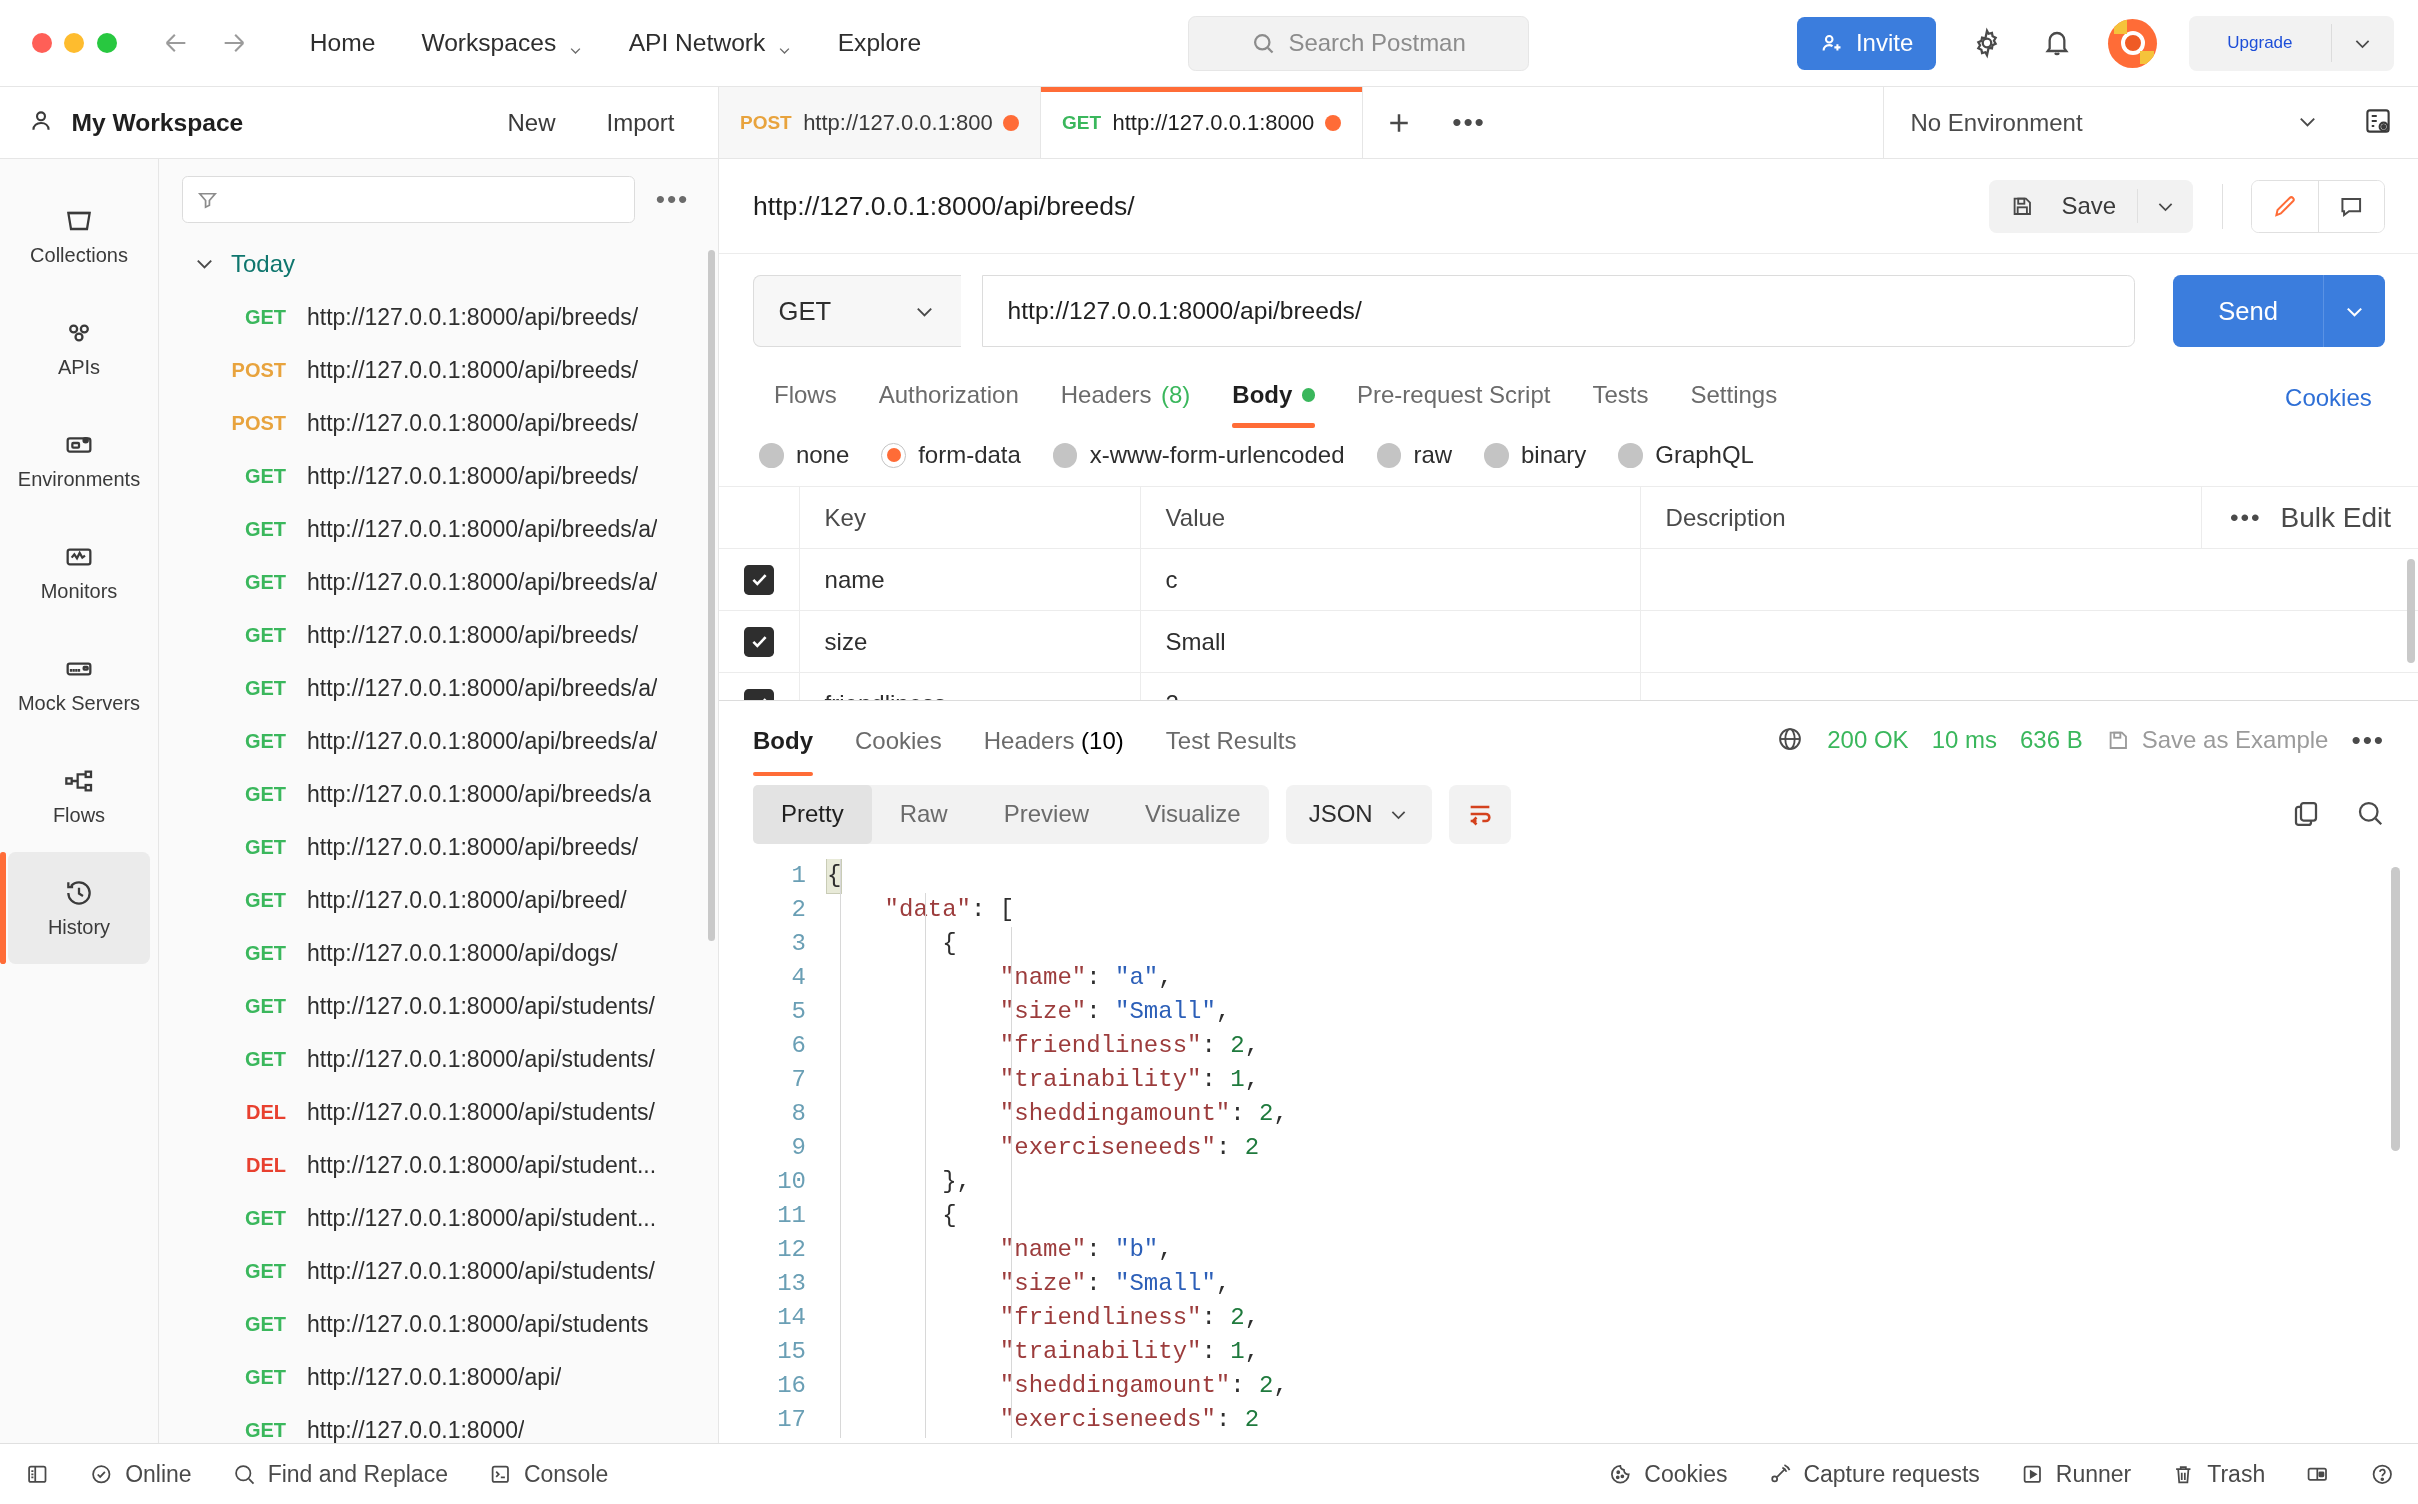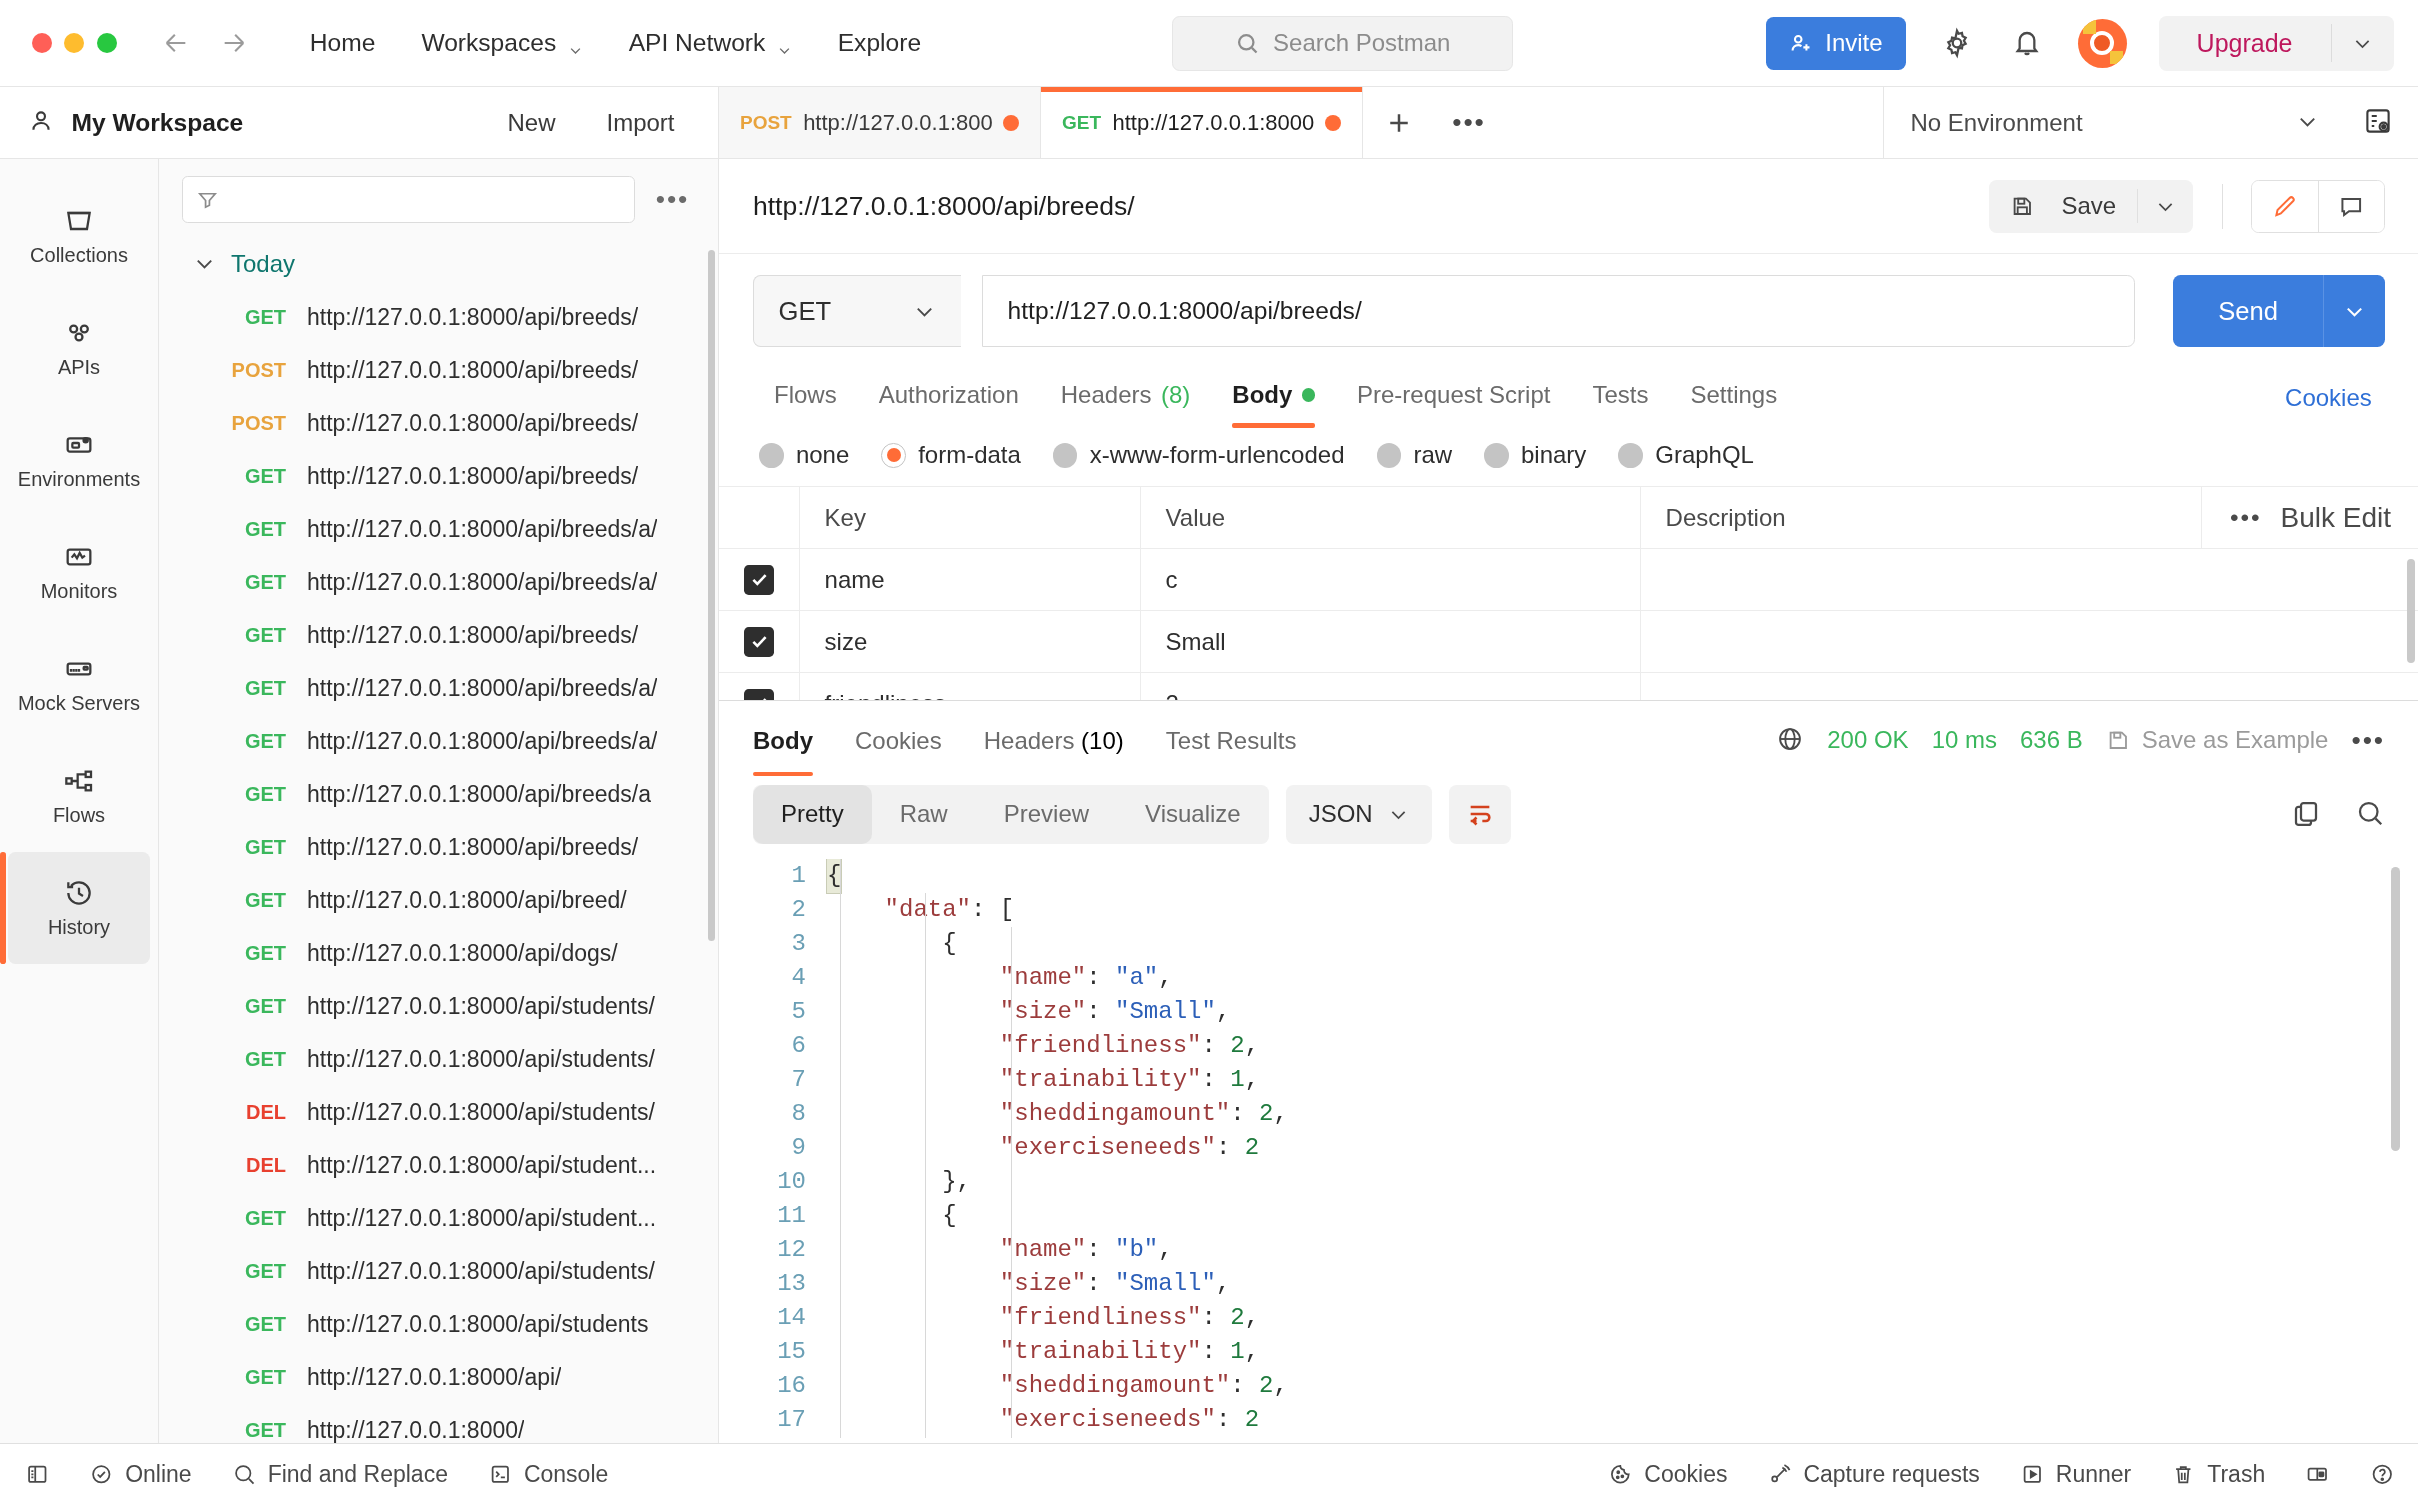--- a/index.html
+++ b/index.html
@@ -61,21 +61,21 @@
     width: 49px; height: 49px; border-radius: 50%;
     background: #ff6c37; position: relative; overflow: hidden;
     display: flex; align-items: center; justify-content: center;
   }
   .avatar .inner { width: 24.6px; height: 24.6px; border-radius: 50%; background: #ef5b25; border: 4.7px solid #fff; }
   .avatar .sq1 { position: absolute; width: 13.2px; height: 13.2px; background: #f5c33b; top: 1.9px; left: 5.7px; }
   .avatar .sq2 { position: absolute; width: 13.2px; height: 13.2px; background: #f5c33b; bottom: 3.8px; right: 3.8px; }
   .upgrade {
     display: flex; align-items: center; background: #f2f2f2; border-radius: 7.6px; height: 55px;
   }
-  .upgrade .lbl { font-size: 25px; color: #be185d; padding: 0 38px; }
+  .upgrade .lbl { font-size: 17px; color: #1d4ed8; padding: 0 38px; }
   .upgrade .div { width: 0.9px; height: 38px; background: #dcdcdc; }
   .upgrade .cv { padding: 0 21px; display: flex; align-items: center; }
   .upgrade .cv svg { width: 21px; height: 21px; stroke: #4a4a4a; fill: none; stroke-width: 2; }
 
   
   .wsrow { height: 72px; flex: 0 0 72px; display: flex; border-bottom: 0.9px solid #e6e6e6; background: #fff; }
   .ws-left {
     width: 719px; display: flex; align-items: center; padding: 0 26.5px; gap: 17px;
     border-right: 0.9px solid #e6e6e6;
   }
@@ -257,21 +257,21 @@
   .rsptab .cnt { color: #000000; }
   .respmeta { margin-left: auto; display: flex; align-items: center; gap: 23px; }
   .globe svg { width: 28px; height: 28px; stroke: #4a4a4a; fill: none; stroke-width: 1.6; }
   .mstat { font-size: 24px; color: #3ab75c; }
   .sae { display: flex; align-items: center; gap: 11.4px; color: #9b9b9b; font-size: 24px; cursor: pointer; }
   .sae svg { width: 24.6px; height: 24.6px; stroke: #9b9b9b; fill: none; stroke-width: 1.8; }
   .resp-dots { font-size: 26.5px; color: #4a4a4a; letter-spacing: 1.9px; cursor: pointer; }
 
   .respbar { display: flex; align-items: center; padding: 5.7px 34px 15px 34px; gap: 17px; }
   .fmtgrp { display: flex; background: #f2f2f2; border-radius: 7.6px; height: 59px; align-items: stretch; }
-  .fmt { display: flex; align-items: center; padding: 0 28px; font-size: 24px; color: #6b6b6b; cursor: pointer; border-radius: 10px; }
+  .fmt { display: flex; align-items: center; padding: 0 28px; font-size: 24px; color: #6b6b6b; cursor: pointer; border-radius: 5px; }
   .fmt.active { background: #e3e3e3; color: #1f1f1f; }
   .jsonsel { display: flex; align-items: center; gap: 15px; background: #f2f2f2; border-radius: 7.6px; height: 59px; padding: 0 23px; cursor: pointer; }
   .jsonsel .jl { font-size: 24px; color: #2e2e2e; }
   .jsonsel svg { width: 21px; height: 21px; stroke: #4a4a4a; fill: none; stroke-width: 2; }
   .wrapbtn { width: 62px; height: 59px; background: #f2f2f2; border-radius: 7.6px; display: flex; align-items: center; justify-content: center; cursor: pointer;}
   .wrapbtn svg { width: 28px; height: 28px; stroke: #d4421e; fill: none; stroke-width: 2.2; }
   .resp-tools { margin-left: auto; display: flex; align-items: center; gap: 34px; }
   .resp-tools svg { width: 30px; height: 30px; stroke: #4a4a4a; fill: none; stroke-width: 1.8; }
 
   .codewrap { flex: 1; position: relative; overflow: hidden; padding-left: 34px; }

